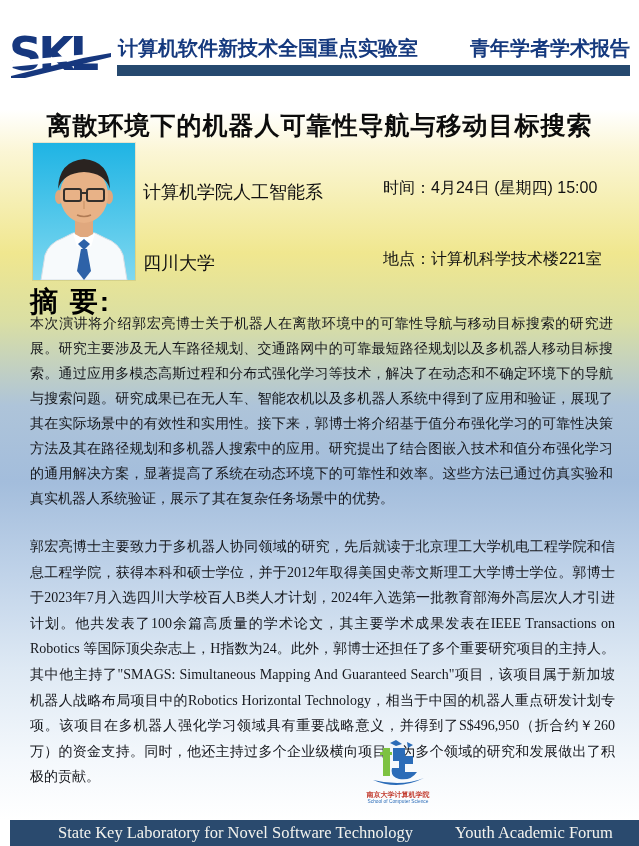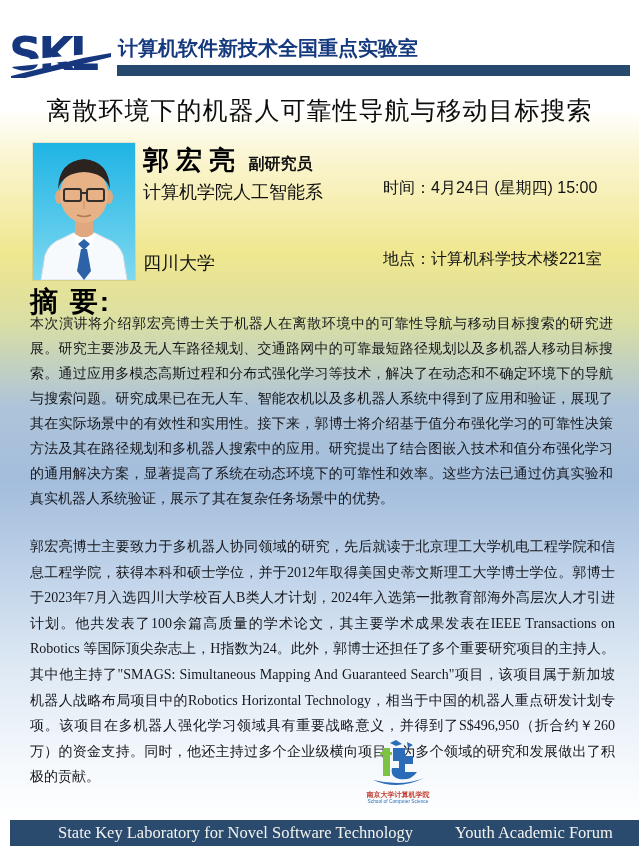--- a/index.html
+++ b/index.html
@@ -16,22 +16,22 @@
     margin-top:8px;
   }
   .skl-logo { position:absolute; left:11px; top:22px; }
   .header-text {
     position:absolute; left:118px; top:27px; width:512px;
     display:flex; justify-content:space-between;
     font-size:20px; font-weight:bold; color:#15397e; white-space:nowrap;
   }
   .header-bar { position:absolute; left:117px; top:57px; width:513px; height:11px; background:#26496f; }
   .title {
-    position:absolute; left:0; top:86px; width:100%; text-align:center;
-    font-size:25px; font-weight:400; letter-spacing:1px; color:#0c0c0c;
+    position:absolute; left:0; top:101px; width:100%; text-align:center;
+    font-size:25px; font-weight:700; letter-spacing:1px; color:#0c0c0c;
   }
   .photo { position:absolute; left:33px; top:135px; width:102px; height:137px; box-shadow:0 0 0 1px rgba(0,0,0,0.08); }
   .name-row { position:absolute; left:143px; top:135px; white-space:nowrap; }
   .speaker-name { font-family:"Liberation Serif", serif; font-size:26px; font-weight:bold; letter-spacing:7px; color:#000; }
   .speaker-jobtitle { font-size:16px; font-weight:600; color:#111; margin-left:2px; }
   .dept  { position:absolute; left:143px; top:172px; font-size:18px; color:#111; }
   .univ  { position:absolute; left:143px; top:243px; font-size:18px; color:#111; }
   .time-row { position:absolute; left:383px; top:170px; font-size:16px; color:#111; white-space:nowrap; }
   .loc-row  { position:absolute; left:383px; top:241px; font-size:16px; color:#111; white-space:nowrap; }
   .abstract-heading { position:absolute; left:30px; top:275px; font-size:28px; font-weight:bold; letter-spacing:2px; color:#000; }
@@ -68,20 +68,21 @@
   <div class="skl-logo">
     <svg width="100" height="48" viewBox="0 0 100 48">
       <text x="-2" y="40" font-family="DejaVu Sans, sans-serif" font-size="46" font-weight="bold" letter-spacing="-4" fill="#16377e">SKL</text>
       <polygon points="0,31 100,22 100,27 0,37" fill="#ffffff"></polygon>
       <polygon points="0,46 72,28 100,23 100,27 14,48 0,48" fill="#16377e"></polygon>
     </svg>
   </div>
 
   <div class="header-text">
     <span>计算机软件新技术全国重点实验室</span>
+    <span>青年学者学术报告</span>
   </div>
   <div class="header-bar"></div>
 
   <div class="title">离散环境下的机器人可靠性导航与移动目标搜索</div>
 
   <div class="photo">
     <svg width="102" height="137" viewBox="0 0 102 137">
       <defs>
         <linearGradient id="pg" x1="0" y1="0" x2="0" y2="1">
           <stop offset="0" stop-color="#1fb4e4"></stop>
@@ -100,24 +101,20 @@
       <ellipse cx="51" cy="52" rx="24" ry="28" fill="#e8b287"></ellipse>
       <path d="M25,46 Q26,18 51,16 Q76,18 77,46 Q72,30 51,29 Q30,30 25,46 Z" fill="#2a2320"></path>
       <rect x="31" y="46" width="17" height="12" rx="2" fill="none" stroke="#332f2c" stroke-width="2"></rect>
       <rect x="54" y="46" width="17" height="12" rx="2" fill="none" stroke="#332f2c" stroke-width="2"></rect>
       <line x1="48" y1="50" x2="54" y2="50" stroke="#332f2c" stroke-width="2"></line>
       <path d="M51,58 L51,66" stroke="#d09a6e" stroke-width="1.5"></path>
       <path d="M44,72 Q51,75 58,72" stroke="#b07b55" stroke-width="1.5" fill="none"></path>
     </svg>
   </div>
 
-  <div class="name-row">
-    <span class="speaker-name">郭宏亮</span>
-    <span class="speaker-jobtitle">副研究员</span>
-  </div>
   <div class="dept">计算机学院人工智能系</div>
   <div class="univ">四川大学</div>
 
   <div class="time-row">
     <span>时间：</span><span>4月24日 (星期四) 15:00</span>
   </div>
   <div class="loc-row">
     <span>地点：</span><span>计算机科学技术楼221室</span>
   </div>
 

